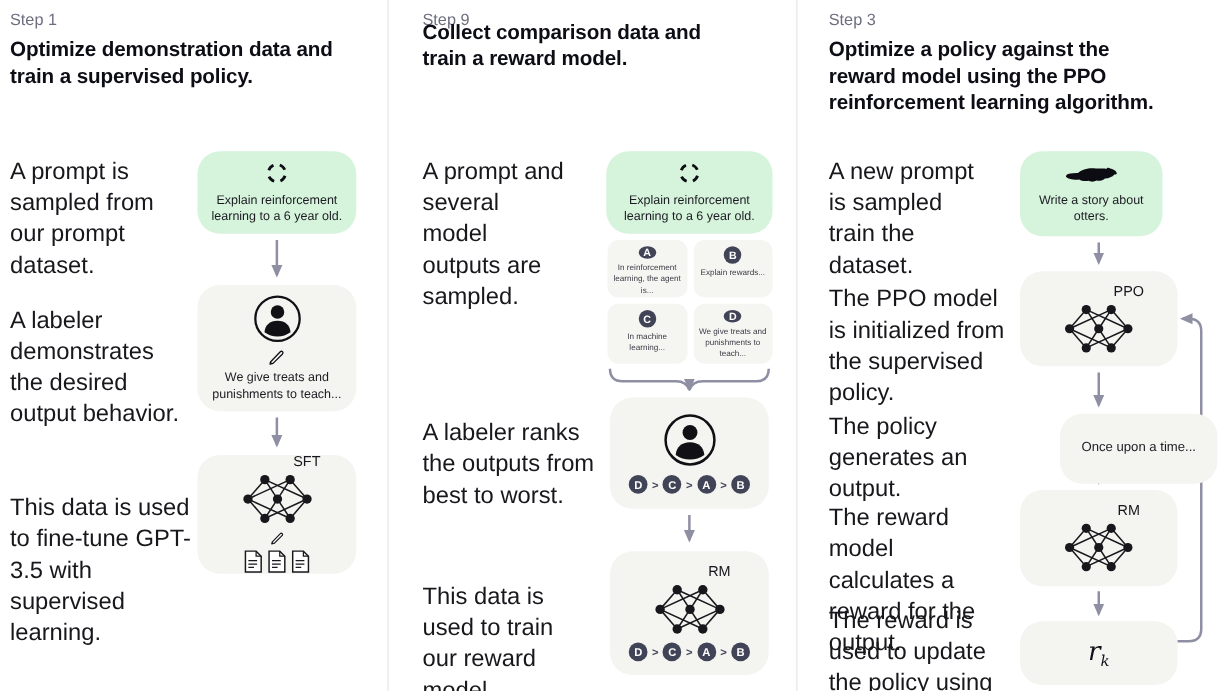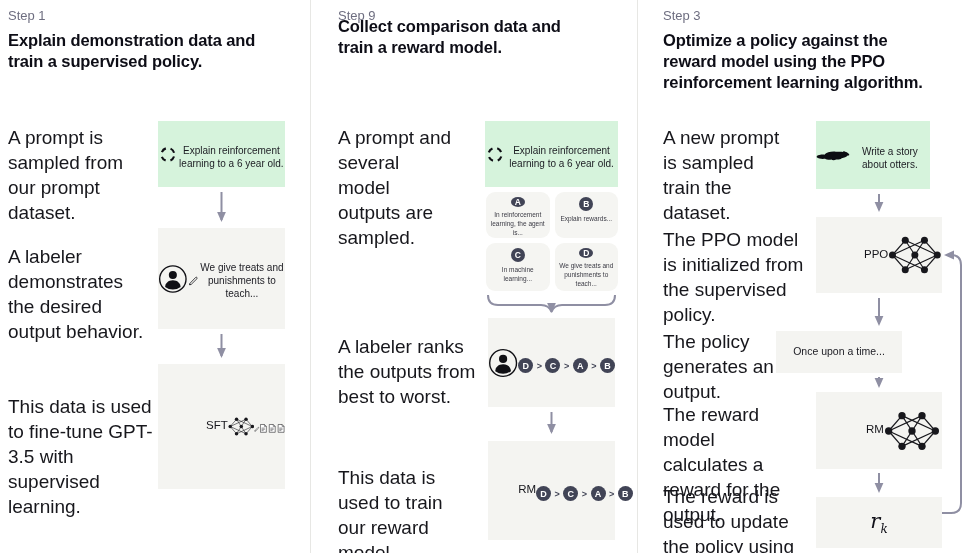--- a/index.html
+++ b/index.html
@@ -3,21 +3,21 @@
 <meta charset="utf-8">
 <style>
   html,body{margin:0;padding:0;background:#fff;}
   .canvas{position:relative;width:977px;height:553px;background:#ffffff;overflow:hidden;
           font-family:"Liberation Sans","DejaVu Sans",sans-serif;color:#101018;}
   .divider{position:absolute;top:0;height:553px;width:1px;background:#e7e7e4;}
   .step-label{position:absolute;font-size:13px;color:#6e6e80;}
   .col-title{position:absolute;margin:0;font-size:16.5px;font-weight:700;line-height:1.28;
              letter-spacing:-0.1px;color:#0d0d16;}
   .body-text{position:absolute;margin:0;font-size:19px;line-height:1.31;color:#17171c;}
-  .box{position:absolute;border-radius:0;display:flex;
+  .box{position:absolute;border-radius:18px;display:flex;flex-direction:column;
        align-items:center;justify-content:center;text-align:center;box-sizing:border-box;}
   .green{background:#d6f3dc;}
   .gray{background:#f4f4f1;}
   .caption{font-size:10px;line-height:1.3;color:#1b1b22;margin-top:5px;}
   .caption.tight{margin-top:3px;}
   .model-label{font-size:11.5px;color:#16161c;margin-bottom:3px;margin-left:48px;}
   .outputs-grid{position:absolute;display:grid;grid-template-columns:63.5px 63.5px;
                 grid-template-rows:46px 48px;gap:5px;}
   .output-cell{background:#f5f5f2;border-radius:9px;display:flex;flex-direction:column;
                align-items:center;justify-content:flex-start;padding:5px 4px 3px;gap:3px;box-sizing:content-box;}
@@ -56,21 +56,21 @@
 
     <line x1="879" y1="194" x2="879" y2="210" stroke="#8f8fa3" stroke-width="2" marker-end="url(#ah)"></line>
     <line x1="879" y1="298" x2="879" y2="324" stroke="#8f8fa3" stroke-width="2" marker-end="url(#ah)"></line>
     <line x1="879" y1="377" x2="879" y2="386" stroke="#8f8fa3" stroke-width="2" marker-end="url(#ah)"></line>
     <line x1="879" y1="473" x2="879" y2="491" stroke="#8f8fa3" stroke-width="2" marker-end="url(#ah)"></line>
 
     <path d="M942,513 L951,513 Q961,513 961,503 L961,265 Q961,255 951,255 L946,255" fill="none" stroke="#8f8fa3" stroke-width="2" marker-end="url(#ah)"></path>
   </svg>
 
   <div class="step-label" style="left:8px;top:8px">Step 1</div>
-  <h2 class="col-title" style="left:8px;top:30px;width:262px">Explain demonstration data and train a supervised policy.</h2>
+  <h2 class="col-title" style="left:8px;top:30px;width:262px">Optimize demonstration data and train a supervised policy.</h2>
 
   <p class="body-text" style="left:8px;top:126px;width:132px">A prompt is sampled from our prompt dataset.</p>
   <div class="box green" style="left:158px;top:121px;width:127px;height:66px">
     <svg class="icon" width="21" height="21" viewBox="0 0 26 26">
       <g transform="rotate(18 13 13)">
           <circle cx="13" cy="13" r="8.5" fill="none" stroke="#0e0e14" stroke-width="2.8" stroke-dasharray="7 6.35"></circle>
         </g>
     </svg>
     <div class="caption" style="width:114px">Explain reinforcement learning to a 6 year old.</div>
   </div>
@@ -83,21 +83,21 @@
       <path d="M24,26 c-7.5,0 -12,4.5 -12.5,11 a21.3,21.3 0 0,0 25,0 C36,30.5 31.5,26 24,26 z" fill="#101015"></path>
     </svg>
     <svg class="icon" width="15" height="15" viewBox="0 0 22 22" style="margin-top:3px">
       <path d="M5.5,19 L3,19.5 L3.5,17 L15,5 a1.8,1.8 0 0,1 2.6,2.6 L6.5,18.6 z" fill="none" stroke="#101015" stroke-width="1.5" stroke-linejoin="round"></path>
       <path d="M3,19.5 L3.6,16.7 L6.2,19 z" fill="#101015"></path>
     </svg>
     <div class="caption tight" style="width:116px">We give treats and punishments to teach...</div>
   </div>
 
   <p class="body-text" style="left:8px;top:395px;width:146px">This data is used to fine-tune GPT-3.5 with supervised learning.</p>
-  <div class="box gray" style="left:158px;top:364px;width:127px;height:125px">
+  <div class="box gray" style="left:158px;top:364px;width:127px;height:95px">
     <div class="model-label">SFT</div>
     <svg class="icon" width="64" height="45" viewBox="0 0 84 60">
       <g stroke="#17171c" stroke-width="1.8">
         <line x1="27" y1="7" x2="7" y2="30"></line>
           <line x1="27" y1="7" x2="42" y2="30"></line>
           <line x1="27" y1="7" x2="77" y2="30"></line>
         <line x1="57" y1="7" x2="7" y2="30"></line>
           <line x1="57" y1="7" x2="42" y2="30"></line>
           <line x1="57" y1="7" x2="77" y2="30"></line>
         <line x1="7" y1="30" x2="27" y2="53"></line>
@@ -262,21 +262,21 @@
         <circle cx="7" cy="30" r="5.5"></circle>
           <circle cx="42" cy="30" r="5.5"></circle>
           <circle cx="77" cy="30" r="5.5"></circle>
         <circle cx="27" cy="53" r="5.5"></circle>
           <circle cx="57" cy="53" r="5.5"></circle>
       </g>
     </svg>
   </div>
 
   <p class="body-text" style="left:663px;top:330px;width:150px">The policy generates an output.</p>
-  <div class="box gray" style="left:776px;top:331px;width:126px;height:42px">
+  <div class="box gray" style="left:848px;top:331px;width:126px;height:56px">
     <div class="caption" style="margin-top:0;font-size:10.5px">Once upon a time...</div>
   </div>
 
   <p class="body-text" style="left:663px;top:403px;width:140px">The reward model calculates a reward for the output.</p>
   <div class="box gray" style="left:816px;top:392px;width:126px;height:77px">
     <div class="model-label">RM</div>
     <svg class="icon" width="56" height="40" viewBox="0 0 84 60">
       <g stroke="#17171c" stroke-width="1.8">
         <line x1="27" y1="7" x2="7" y2="30"></line>
           <line x1="27" y1="7" x2="42" y2="30"></line>

